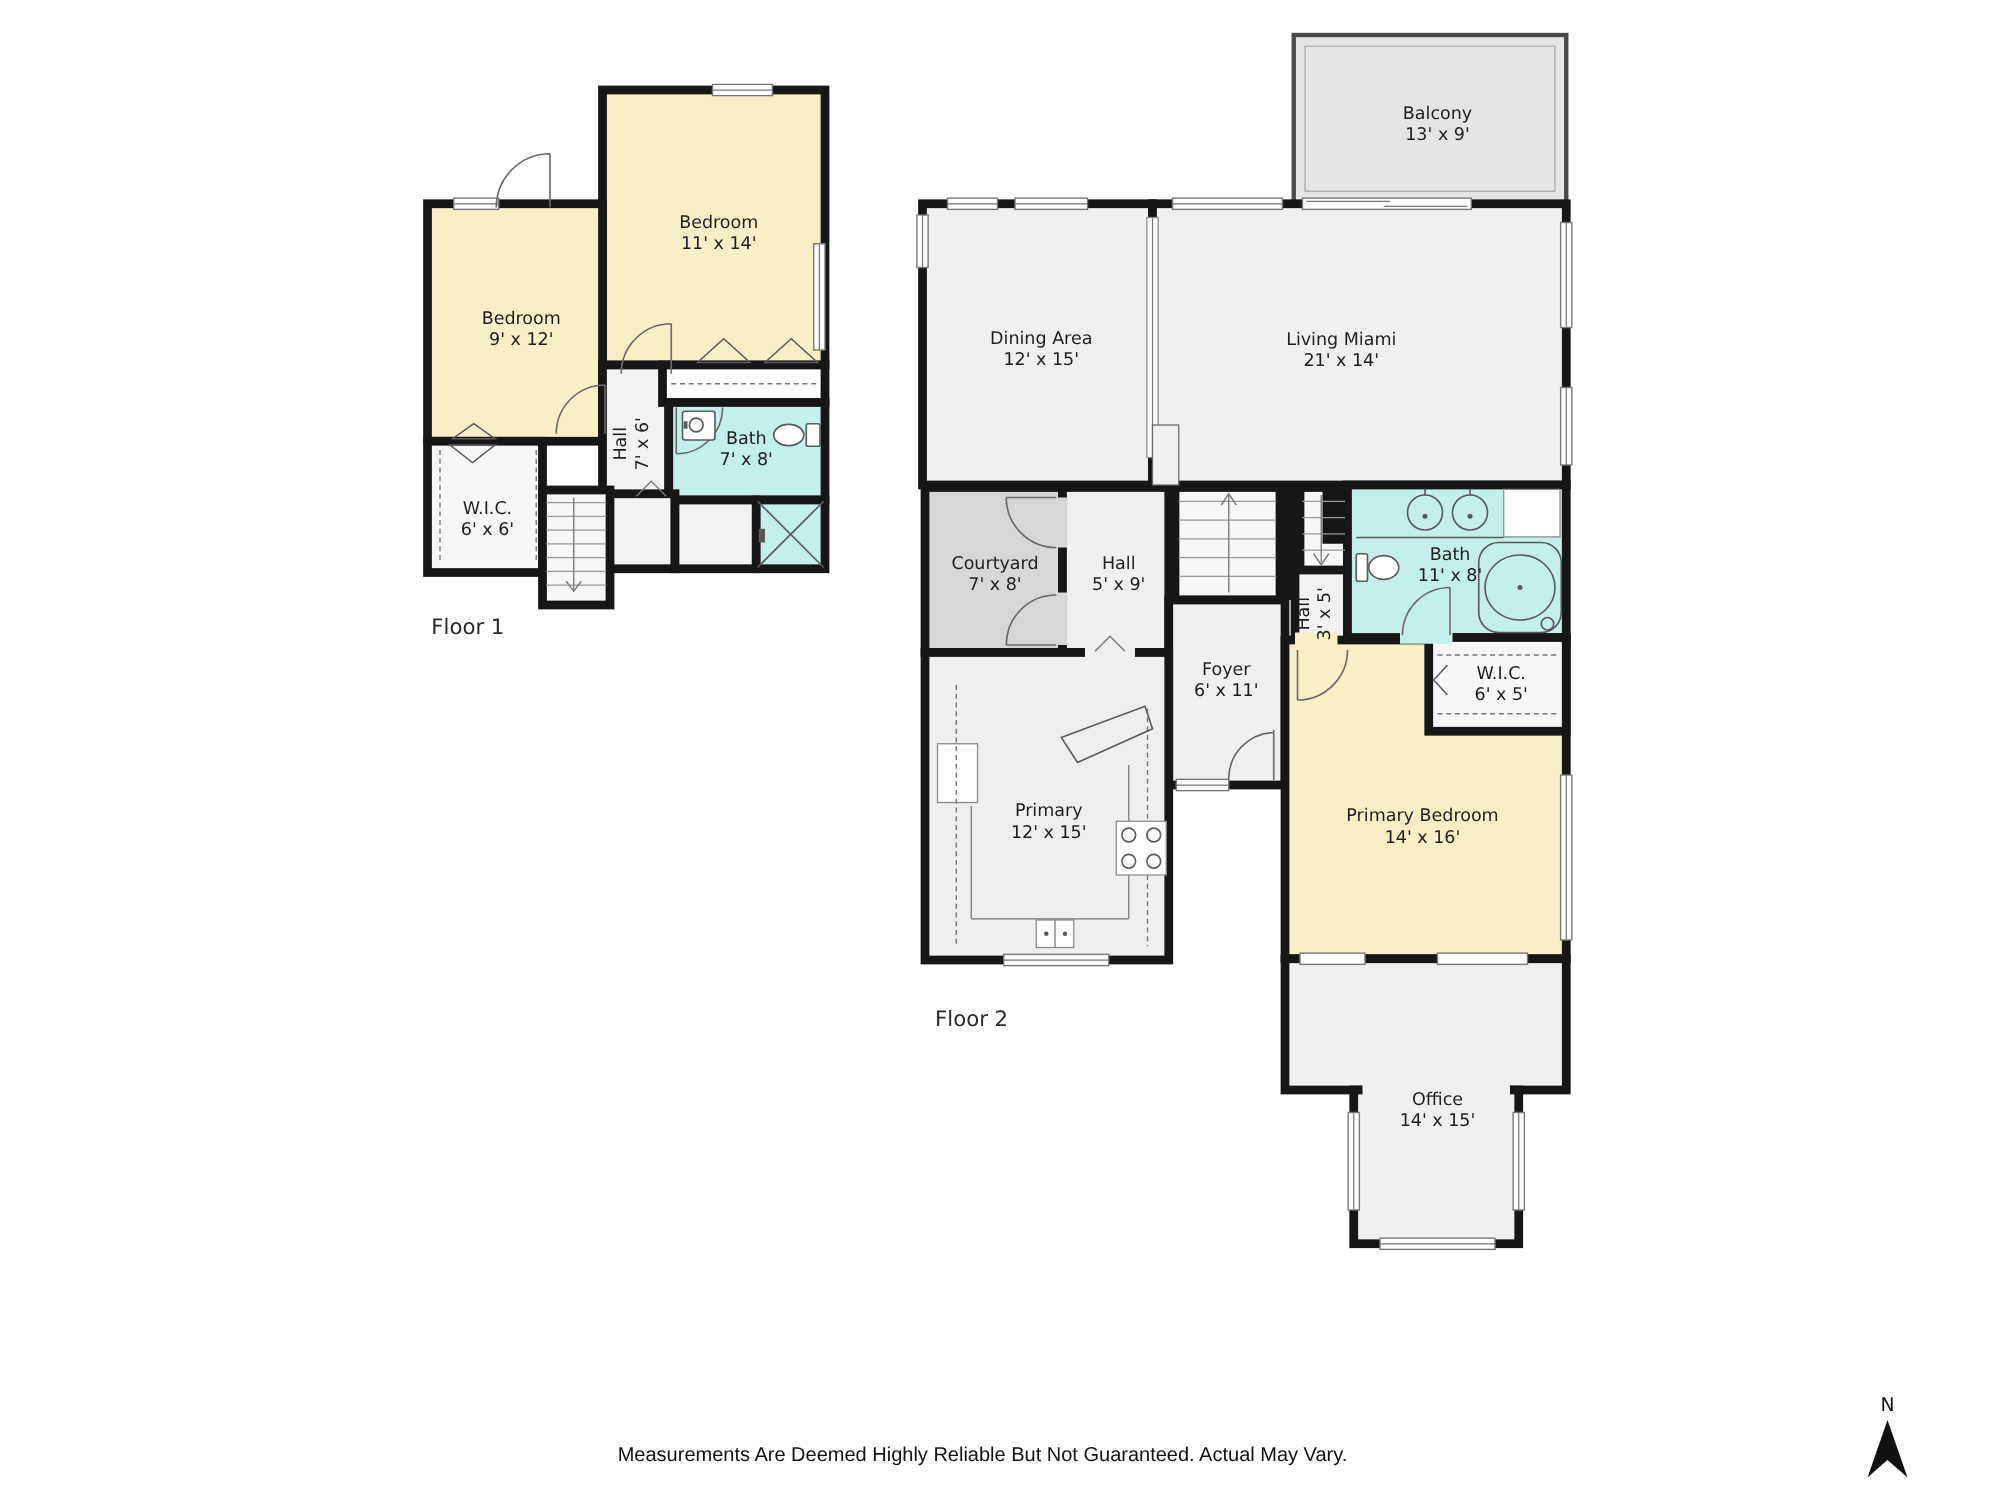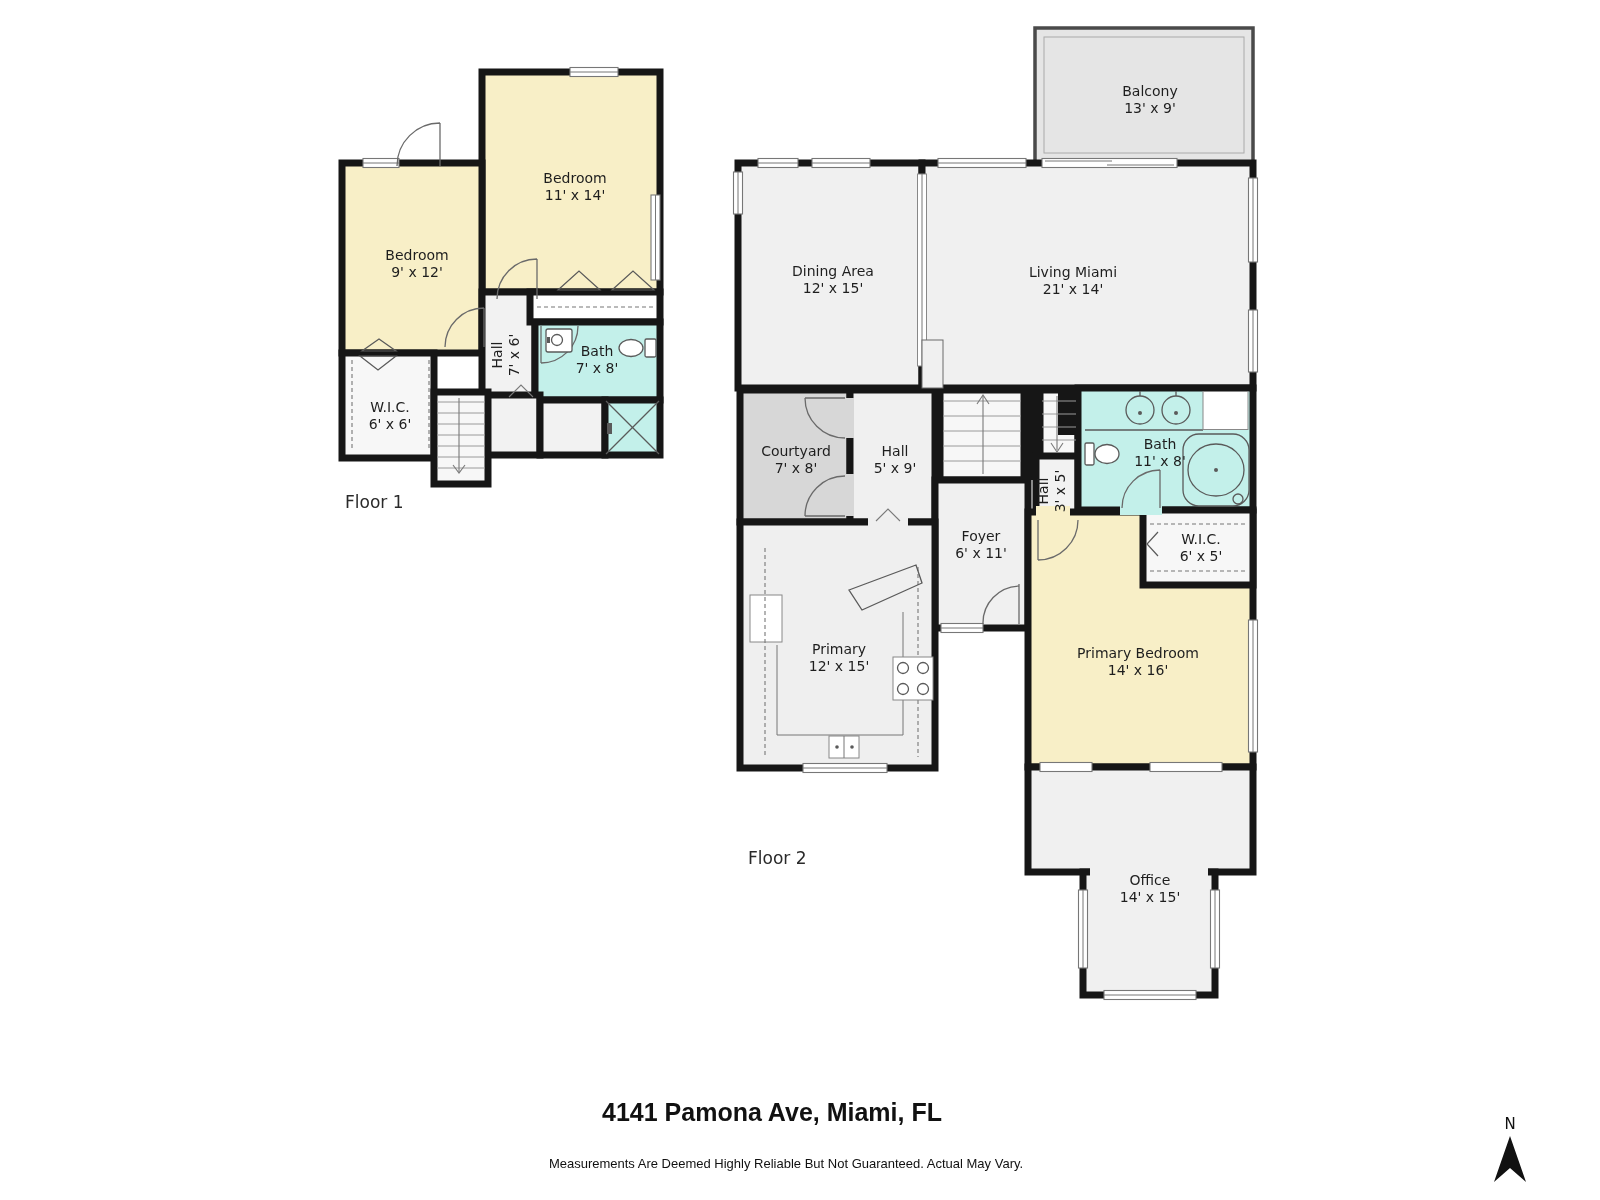--- a/index.html
+++ b/index.html
@@ -9,21 +9,21 @@
   .room-label{position:absolute;transform:translate(-50%,-50%);text-align:center;
               font-size:14px;line-height:17px;color:#1e1e1e;white-space:nowrap;}
   .room-label.rot{transform:translate(-50%,-50%) rotate(-90deg);}
   .floor-label{position:absolute;font-size:17px;color:#2a2a2a;}
   .watermark{position:absolute;left:8px;top:584px;font-size:24px;color:#c9c9c9;
              letter-spacing:1px;font-family:"Liberation Sans",sans-serif;}
   .addr{position:absolute;left:772px;top:1098px;transform:translateX(-50%);
         font-size:25px;font-weight:bold;color:#111;font-family:"Liberation Sans",sans-serif;
         white-space:nowrap;}
   .disclaimer{position:absolute;left:786px;top:1156px;transform:translateX(-50%);
-        font-size:13px;color:#111;font-family:"Liberation Sans",sans-serif;white-space:nowrap;}
+        font-size:16px;color:#111;font-family:"Liberation Sans",sans-serif;white-space:nowrap;}
   .north-label{position:absolute;left:1510px;top:1124px;transform:translate(-50%,-50%);
         font-size:15px;color:#111;}
   
   .wall{stroke:#161616;stroke-width:7;}
   .win{fill:#ffffff;stroke:#777;stroke-width:1.1;}
   .wline{stroke:#777;stroke-width:1;fill:none;}
   .fix{stroke:#5a5a5a;stroke-width:1.3;fill:#ffffff;}
   .fixn{stroke:#5a5a5a;stroke-width:1.3;fill:none;}
   .door{stroke:#6a6a6a;stroke-width:1.3;fill:none;}
   .tread{stroke:#9a9a9a;stroke-width:1;}
@@ -303,18 +303,17 @@
     <div>12' x 15'</div>
   </div>
   <div class="room-label" style="left:1138px;top:662px">
     <div>Primary Bedroom</div>
     <div>14' x 16'</div>
   </div>
   <div class="room-label" style="left:1150px;top:889px">
     <div>Office</div>
     <div>14' x 15'</div>
   </div>
-  <div class="floor-label" style="left:748px;top:848px">Floor 2</div>
-
-  <div class="addr">4141 Pamona Ave, Miami, FL</div>
+  <div class="floor-label" style="left:748px;top:806px">Floor 2</div>
+
   <div class="disclaimer">Measurements Are Deemed Highly Reliable But Not Guaranteed. Actual May Vary.</div>
   <div class="north-label">N</div>
 </div>
 
 </body></html>

